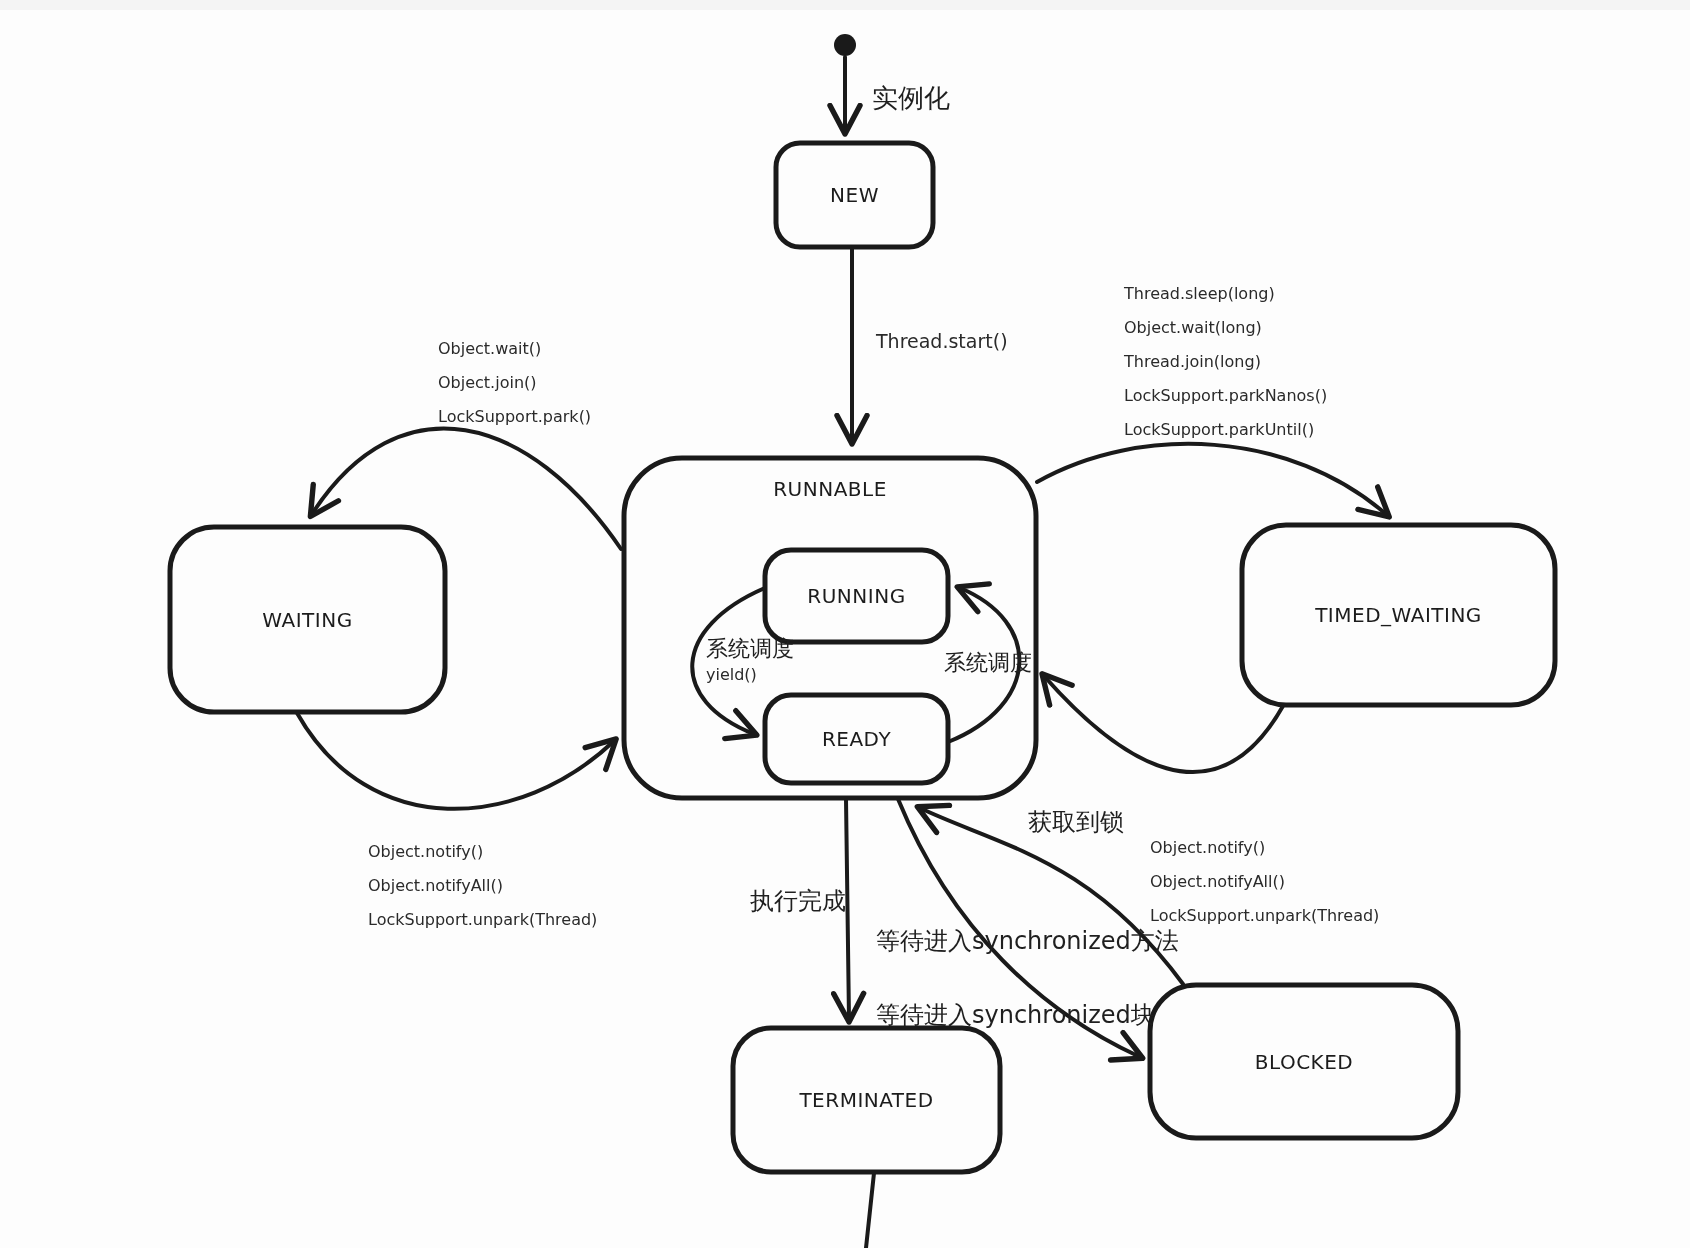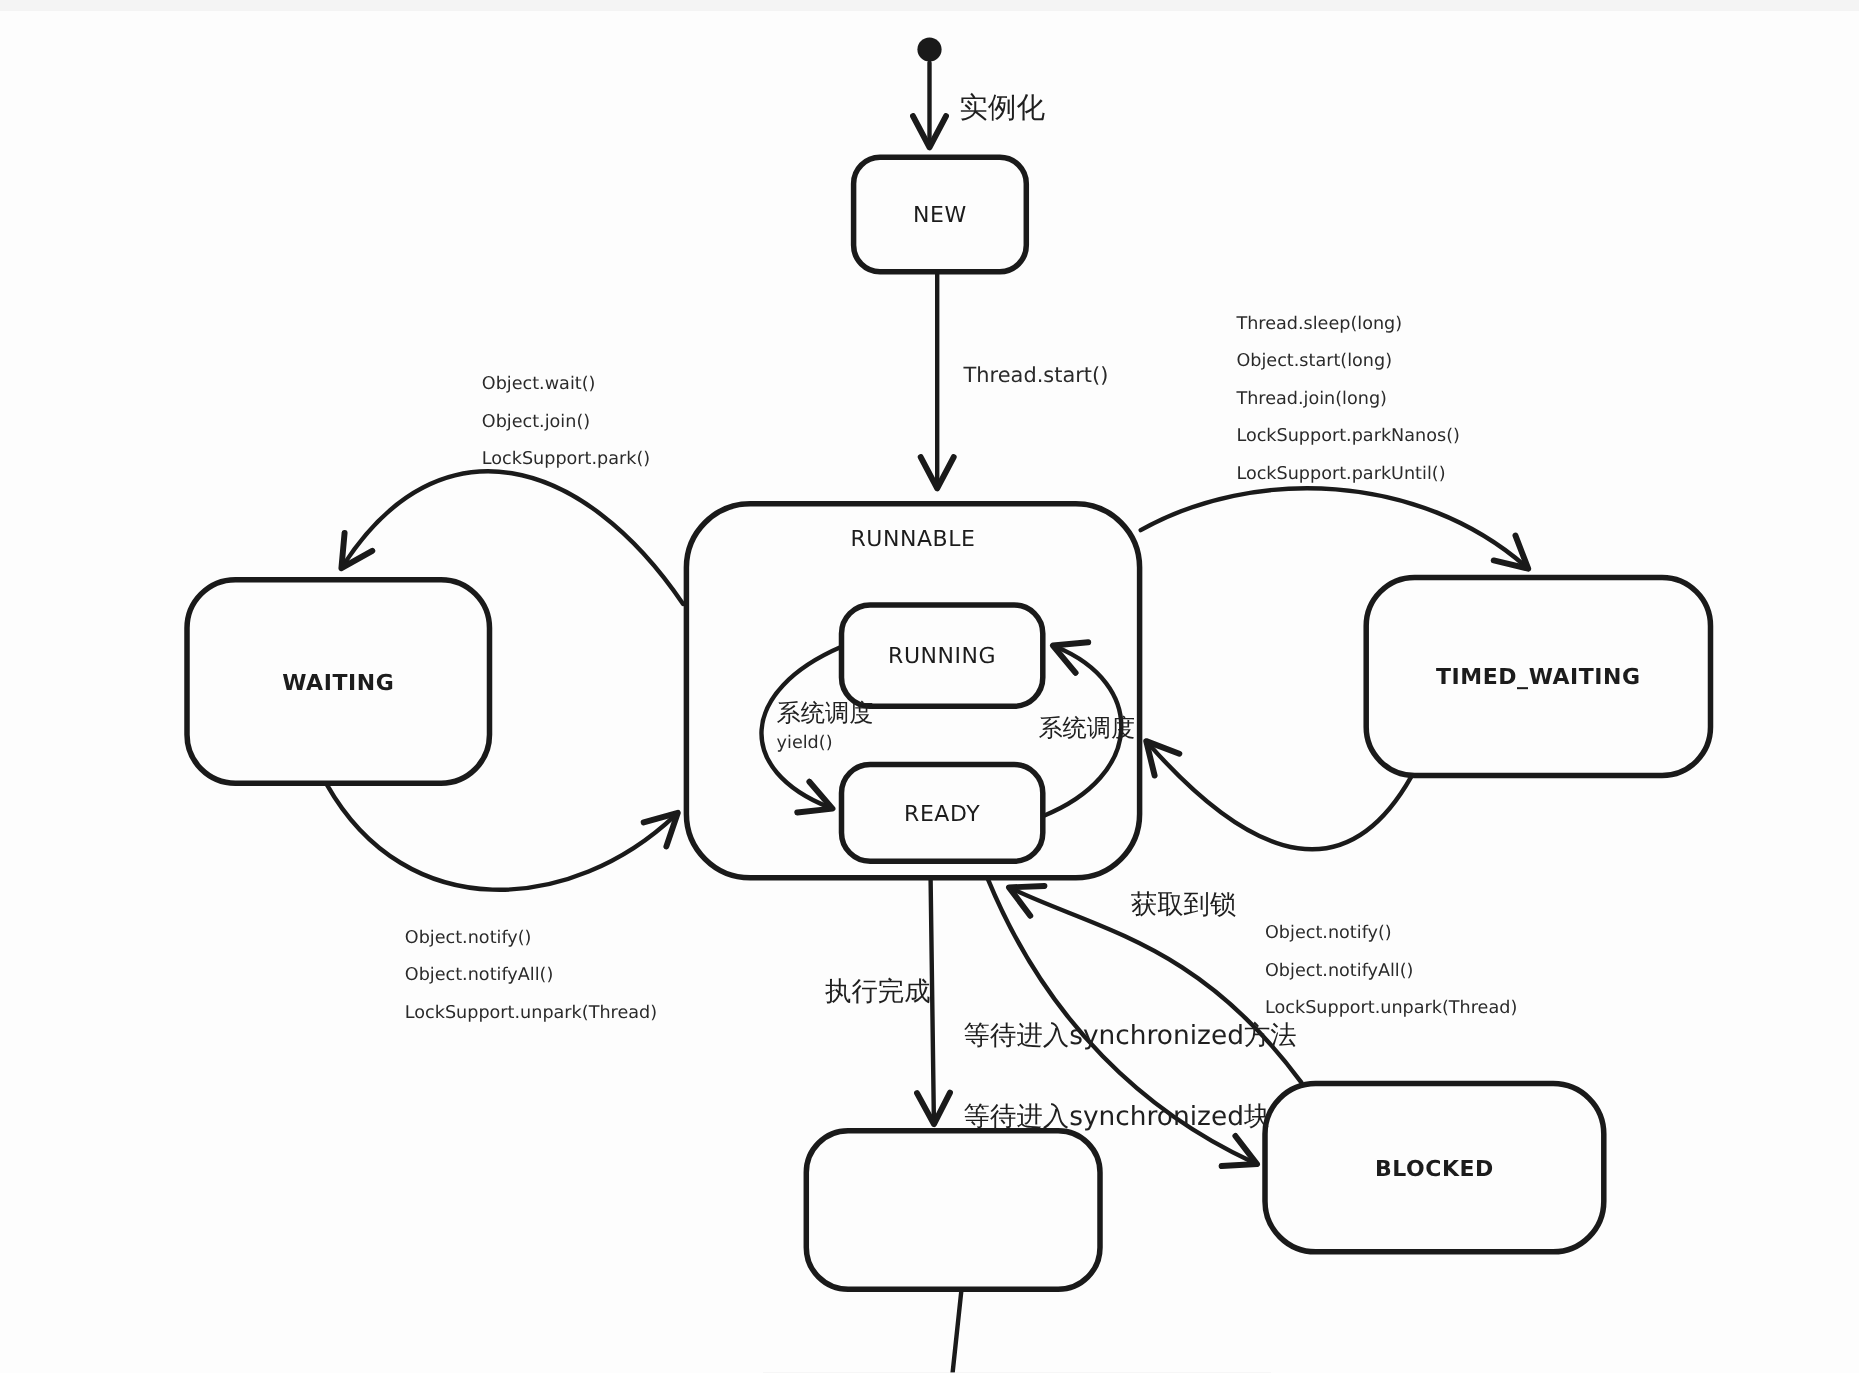--- a/index.html
+++ b/index.html
@@ -34,21 +34,21 @@
   }
   .state-lbl {
     display: flex;
     align-items: center;
     justify-content: center;
     text-align: center;
     color: #1c1c1c;
     letter-spacing: 0.5px;
   }
   .big { font-size: 20px; }
-  .small { font-size: 20px; font-weight: bold; }
+  .small { font-size: 20px; }
   .method { font-size: 16px; color: #2a2a2a; }
   .cjk { font-size: 24px; color: #1f1f1f; }
   .mini { font-size: 19px; color: #2a2a2a; }
   .lines div { height: 34px; }
 </style>
 </head>
 <body>
 
 <div class="canvas">
   <div class="top-strip"></div>
@@ -95,33 +95,34 @@
     <circle cx="845" cy="45" r="11" fill="#1a1a1a"></circle>
   </svg>
 
   <div class="lbl state-lbl big" style="left:776px; top:143px; width:157px; height:104px;">NEW</div>
   <div class="lbl state-lbl big" style="left:624px; top:472px; width:412px; height:34px;">RUNNABLE</div>
   <div class="lbl state-lbl big" style="left:765px; top:550px; width:183px; height:92px;">RUNNING</div>
   <div class="lbl state-lbl big" style="left:765px; top:695px; width:183px; height:88px;text-align:right;">READY</div>
   <div class="lbl state-lbl small" style="left:170px; top:527px; width:275px; height:185px;">WAITING</div>
   <div class="lbl state-lbl small" style="left:1242px; top:525px; width:313px; height:180px;">TIMED_WAITING</div>
   <div class="lbl state-lbl small" style="left:1150px; top:985px; width:308px; height:153px;">BLOCKED</div>
+  <div class="lbl state-lbl small" style="left:733px; top:1028px; width:267px; height:144px;">TERMINATED</div>
 
   <div class="lbl cjk" style="left:872px; top:84px; font-size:26px;">实例化</div>
   <div class="lbl mini" style="left:876px; top:331px;">Thread.start()</div>
 
   <div class="lbl method lines" style="left:438px; top:340px;">
     <div>Object.wait()</div>
     <div>Object.join()</div>
     <div>LockSupport.park()</div>
   </div>
 
   <div class="lbl method lines" style="left:1124px; top:285px;">
     <div>Thread.sleep(long)</div>
-    <div>Object.start(long)</div>
+    <div>Object.wait(long)</div>
     <div>Thread.join(long)</div>
     <div>LockSupport.parkNanos()</div>
     <div>LockSupport.parkUntil()</div>
   </div>
 
   <div class="lbl method lines" style="left:368px; top:843px;">
     <div>Object.notify()</div>
     <div>Object.notifyAll()</div>
     <div>LockSupport.unpark(Thread)</div>
   </div>

